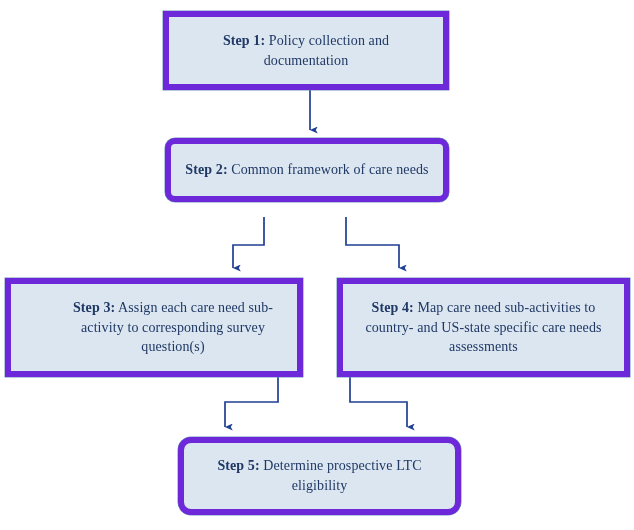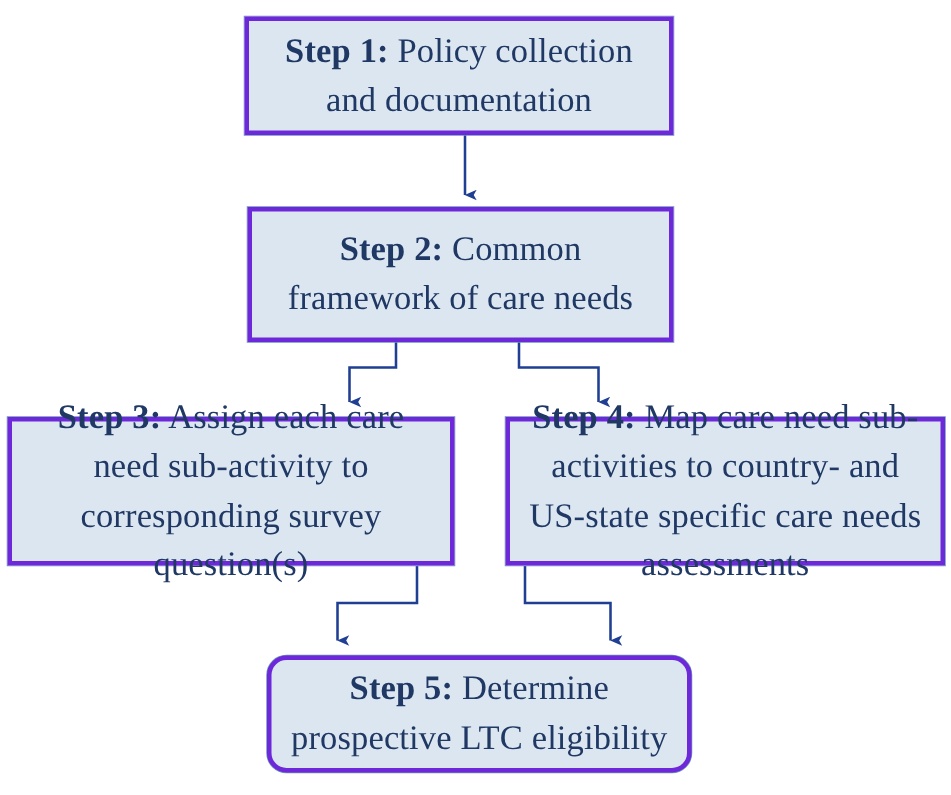--- a/index.html
+++ b/index.html
@@ -23,28 +23,28 @@
     left: 0;
     top: 0;
     width: 634px;
     height: 530px;
     pointer-events: none;
   }
   .flow-box {
     position: absolute;
     box-sizing: border-box;
     background: #dce6f1;
-    border: 3px solid #6d28d9;
+    border: 6px solid #6d28d9;
     box-shadow: 0 0 0 0.5px #6c91bd;
     display: flex;
     align-items: center;
     justify-content: center;
     text-align: center;
     color: #1f3864;
-    font-size: 23px;
+    font-size: 14px;
     line-height: 1.42;
     letter-spacing: 0.1px;
     padding: 2px 10px;
   }
   .flow-box .box-text {
     display: block;
   }
   .step-label {
     font-weight: bold;
   }
@@ -71,27 +71,27 @@
         <polyline points="350,377 350,402 407,402 407,427" marker-end="url(#arrowhead)"></polyline>
       </g>
   </svg>
 
   <div class="flow-box" style="left: 163px; top: 11px; width: 286px; height: 79px;">
     <span class="box-text">
       <span class="step-label">Step 1:</span><span class="step-body"> Policy collection and documentation</span>
     </span>
   </div>
 
-  <div class="flow-box" style="left: 165px; top: 138px; width: 284px; height: 90px;">
+  <div class="flow-box" style="left: 165px; top: 138px; width: 284px; height: 64px; border-radius: 10px;">
     <span class="box-text">
       <span class="step-label">Step 2:</span><span class="step-body"> Common framework of care needs</span>
     </span>
   </div>
 
-  <div class="flow-box" style="left: 5px; top: 278px; width: 298px; height: 99px;">
+  <div class="flow-box" style="left: 5px; top: 278px; width: 298px; height: 99px; padding-left: 48px;">
     <span class="box-text">
       <span class="step-label">Step 3:</span><span class="step-body"> Assign each care need sub-activity to corresponding survey question(s)</span>
     </span>
   </div>
 
   <div class="flow-box" style="left: 337px; top: 278px; width: 293px; height: 99px;">
     <span class="box-text">
       <span class="step-label">Step 4:</span><span class="step-body"> Map care need sub-activities to country- and US-state specific care needs assessments</span>
     </span>
   </div>

